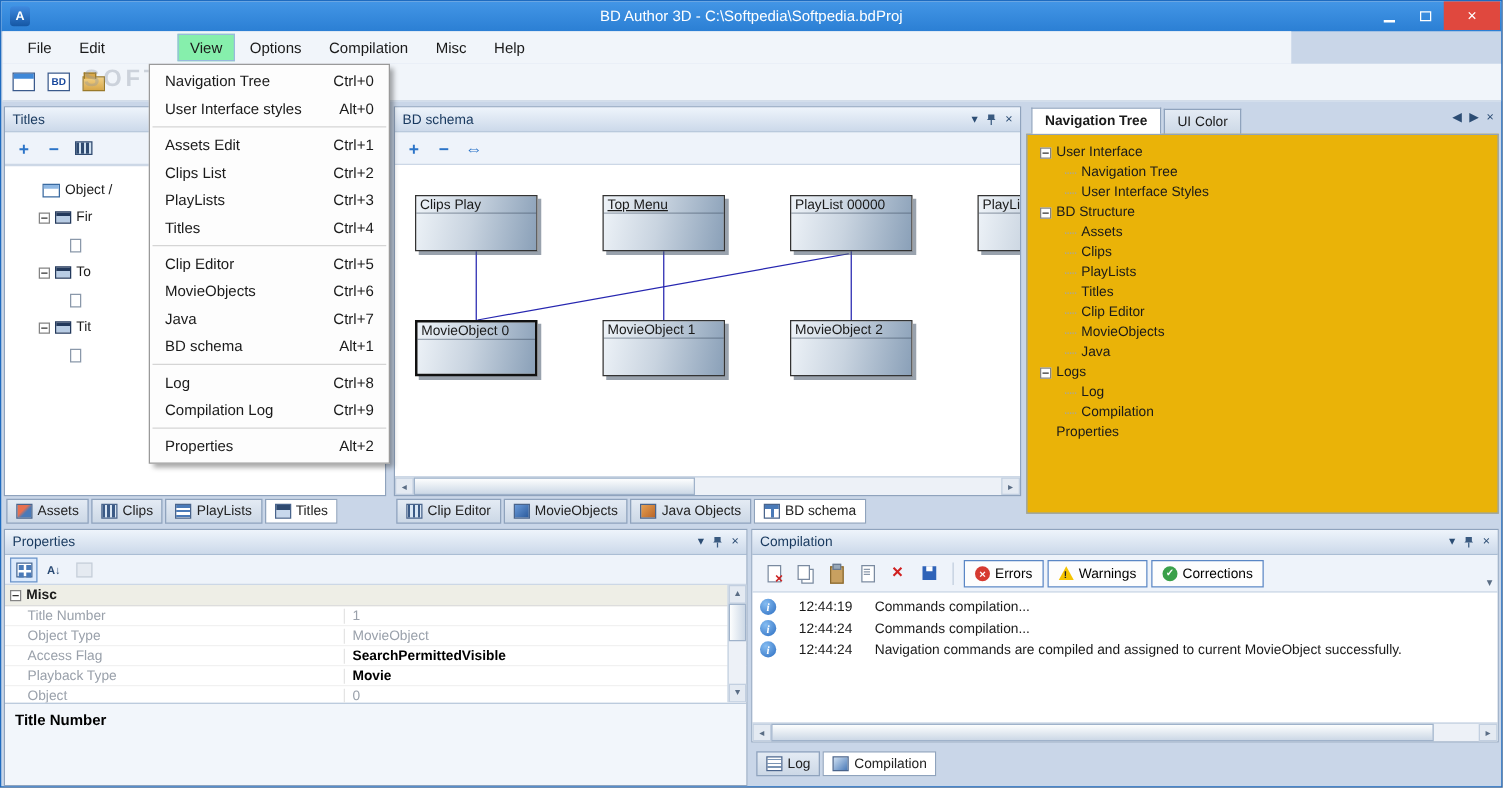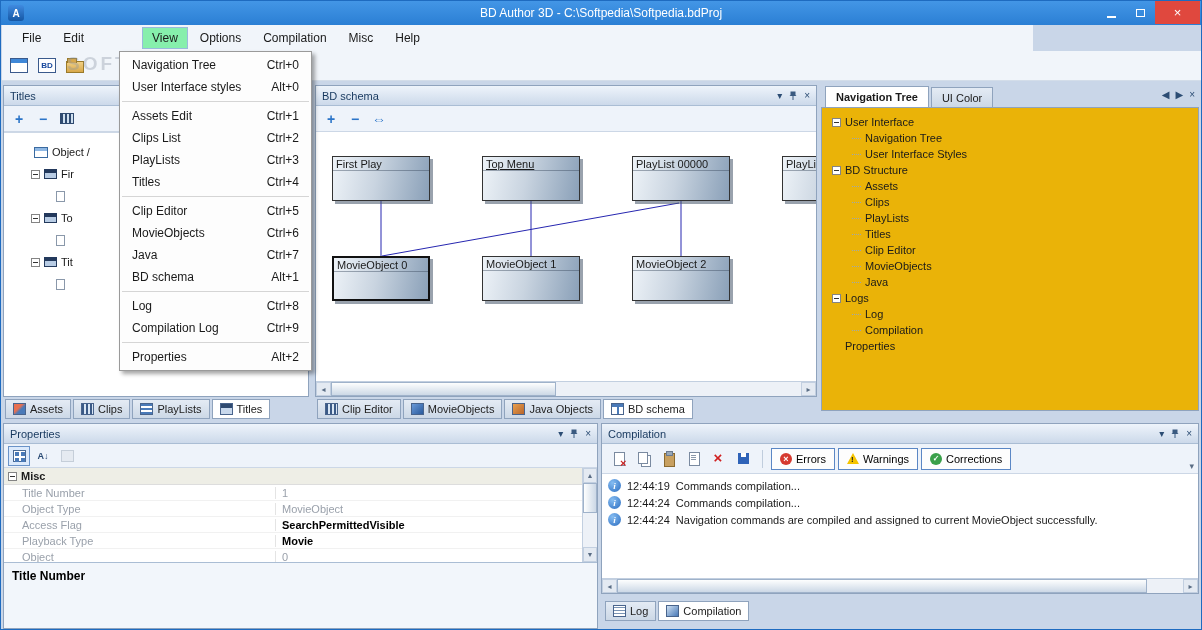--- a/index.html
+++ b/index.html
@@ -152,21 +152,21 @@
   .mi-save::after{content:"";position:absolute;left:5px;top:2px;width:5px;height:4px;background:#fff;}
   .cbtn{display:flex;align-items:center;gap:4px;border:1px solid #5b87c5;background:#fdfdfd;padding:2px 8px;height:22px;font-size:11px;font-family:"Liberation Sans",sans-serif;}
   .err-icon{width:12px;height:12px;border-radius:50%;background:#d63a30;color:#fff;display:flex;align-items:center;justify-content:center;font-size:9px;font-weight:bold;}
   .err-icon::after{content:"×";}
   .warn-icon{width:0;height:0;border-left:6px solid transparent;border-right:6px solid transparent;border-bottom:11px solid #f5c400;position:relative;}
   .warn-icon::after{content:"!";position:absolute;left:-2px;top:2px;font-size:8px;font-weight:bold;color:#222;}
   .ok-icon{width:12px;height:12px;border-radius:50%;background:#3aa04a;color:#fff;display:flex;align-items:center;justify-content:center;font-size:8px;font-weight:bold;}
   .ok-icon::after{content:"✓";}
   .overflow{position:absolute;right:4px;bottom:2px;font-size:9px;color:#5a6d85;}
   .log-area{flex:1;background:#fff;overflow:hidden;padding-top:3px;}
-  .log-row{display:flex;align-items:center;gap:6px;padding:2px 6px;font-size:11px;}
+  .log-row{display:flex;align-items:center;gap:18px;padding:2px 6px;font-size:11px;}
   .log-text{white-space:nowrap;}
 
   
   .dropdown{position:absolute;left:118px;top:50px;width:193px;background:#fdfdfd;border:1px solid #9a9a9a;
     box-shadow:3px 3px 4px rgba(0,0,0,.35);z-index:100;padding:2px 0;}
   .dd-item{height:22px;display:flex;align-items:center;padding:0 12px;font-size:12px;color:#1a1a1a;}
   .dd-short{margin-left:auto;color:#1a1a1a;}
   .dd-sep{height:1px;background:#d5d5d5;margin:3px 2px;}
 </style>
 </head>
@@ -303,21 +303,21 @@
         </button>
     </div>
     <div class="canvas">
       <svg class="links" width="500" height="250">
         <line x1="65" y1="69" x2="65" y2="124"></line>
         <line x1="215" y1="69" x2="215" y2="124"></line>
         <line x1="365" y1="69" x2="365" y2="124"></line>
         <line x1="66" y1="124" x2="363" y2="71"></line>
       </svg>
       <div class="sbox" style="left:16px;top:24px;">
-          <span class="sbox-label">First Play</span>
+          <span class="sbox-label">Clips Play</span>
         </div>
       <div class="sbox" style="left:166px;top:24px;text-decoration:underline;">
           <span class="sbox-label">Top Menu</span>
         </div>
       <div class="sbox" style="left:316px;top:24px;">
           <span class="sbox-label">PlayList 00000</span>
         </div>
       <div class="sbox" style="left:466px;top:24px;">
           <span class="sbox-label">PlayLi</span>
         </div>

